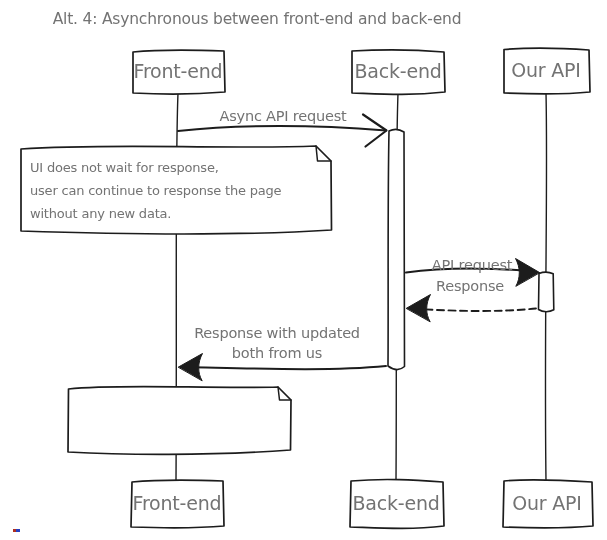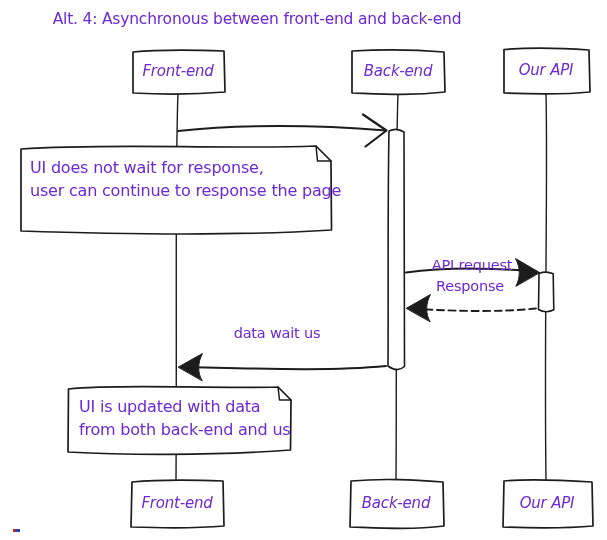--- a/index.html
+++ b/index.html
@@ -12,26 +12,26 @@
     font-family: "DejaVu Sans", sans-serif;
     color: #161616;
   }
   .stage svg { position: absolute; left: 0; top: 0; }
   .txt {
     position: absolute;
     white-space: nowrap;
     font-size: 14.5px;
     letter-spacing: -0.2px;
     line-height: 19px;
-    color: #6d28d9;
+    color: #737373;
   }
   .center { transform: translateX(-50%); text-align: center; }
   .title { font-size: 15.5px; }
-  .actor-label { font-size: 15px; font-style: italic; }
-  .note-text { line-height: 23px; font-size: 16px; }
+  .actor-label { font-size: 19px; }
+  .note-text { line-height: 23px; font-size: 13px; }
   .note-text div { white-space: nowrap; }
   .msg-label { font-size: 14.5px; }
   .two-line { line-height: 20px; }
   .artifact {
     position: absolute;
     left: 13px; top: 529px;
     width: 7px; height: 2.5px;
     background: linear-gradient(90deg, #b03020 0 45%, #2840c0 45% 100%);
   }
 </style>
@@ -75,35 +75,34 @@
     <path d="M386,366 C330,371.5 255,368.5 184,367" stroke-width="2"></path>
     <path d="M178.5,367 L202.5,353.5 C197.5,362.5 197.5,373 202,380.5 Z" fill="#1c1c1c" stroke-width="1"></path>
   </svg>
 
   <div class="txt title center" style="left:257px; top:10px;">Alt. 4: Asynchronous between front-end and back-end</div>
 
   <div class="txt actor-label center" style="left:178px; top:62px;">Front-end</div>
   <div class="txt actor-label center" style="left:398px; top:62px;">Back-end</div>
   <div class="txt actor-label center" style="left:546px; top:61px;">Our API</div>
 
+  <div class="txt msg-label center" style="left:283px; top:107px;">Async API request</div>
   <div class="txt msg-label center" style="left:472px; top:256px;">API request</div>
   <div class="txt msg-label center" style="left:470px; top:277px;">Response</div>
   <div class="txt msg-label center two-line" style="left:277px; top:323px;">
-    <div>data wait us</div>
+    <div>Response with updated</div>
+    <div>both from us</div>
   </div>
 
   <div class="txt note-text" style="left:30px; top:156px;">
     <div>UI does not wait for response,</div>
     <div>user can continue to response the page</div>
+    <div>without any new data.</div>
   </div>
 
-  <div class="txt note-text" style="left:79px; top:396px; line-height:22.5px;">
-    <div>UI is updated with data</div>
-    <div>from both back-end and us</div>
-  </div>
 
   <div class="txt actor-label center" style="left:177px; top:494px;">Front-end</div>
   <div class="txt actor-label center" style="left:396px; top:494px;">Back-end</div>
   <div class="txt actor-label center" style="left:547px; top:494px;">Our API</div>
 
   <div class="artifact"></div>
 
 </div>
 
 </body></html>

